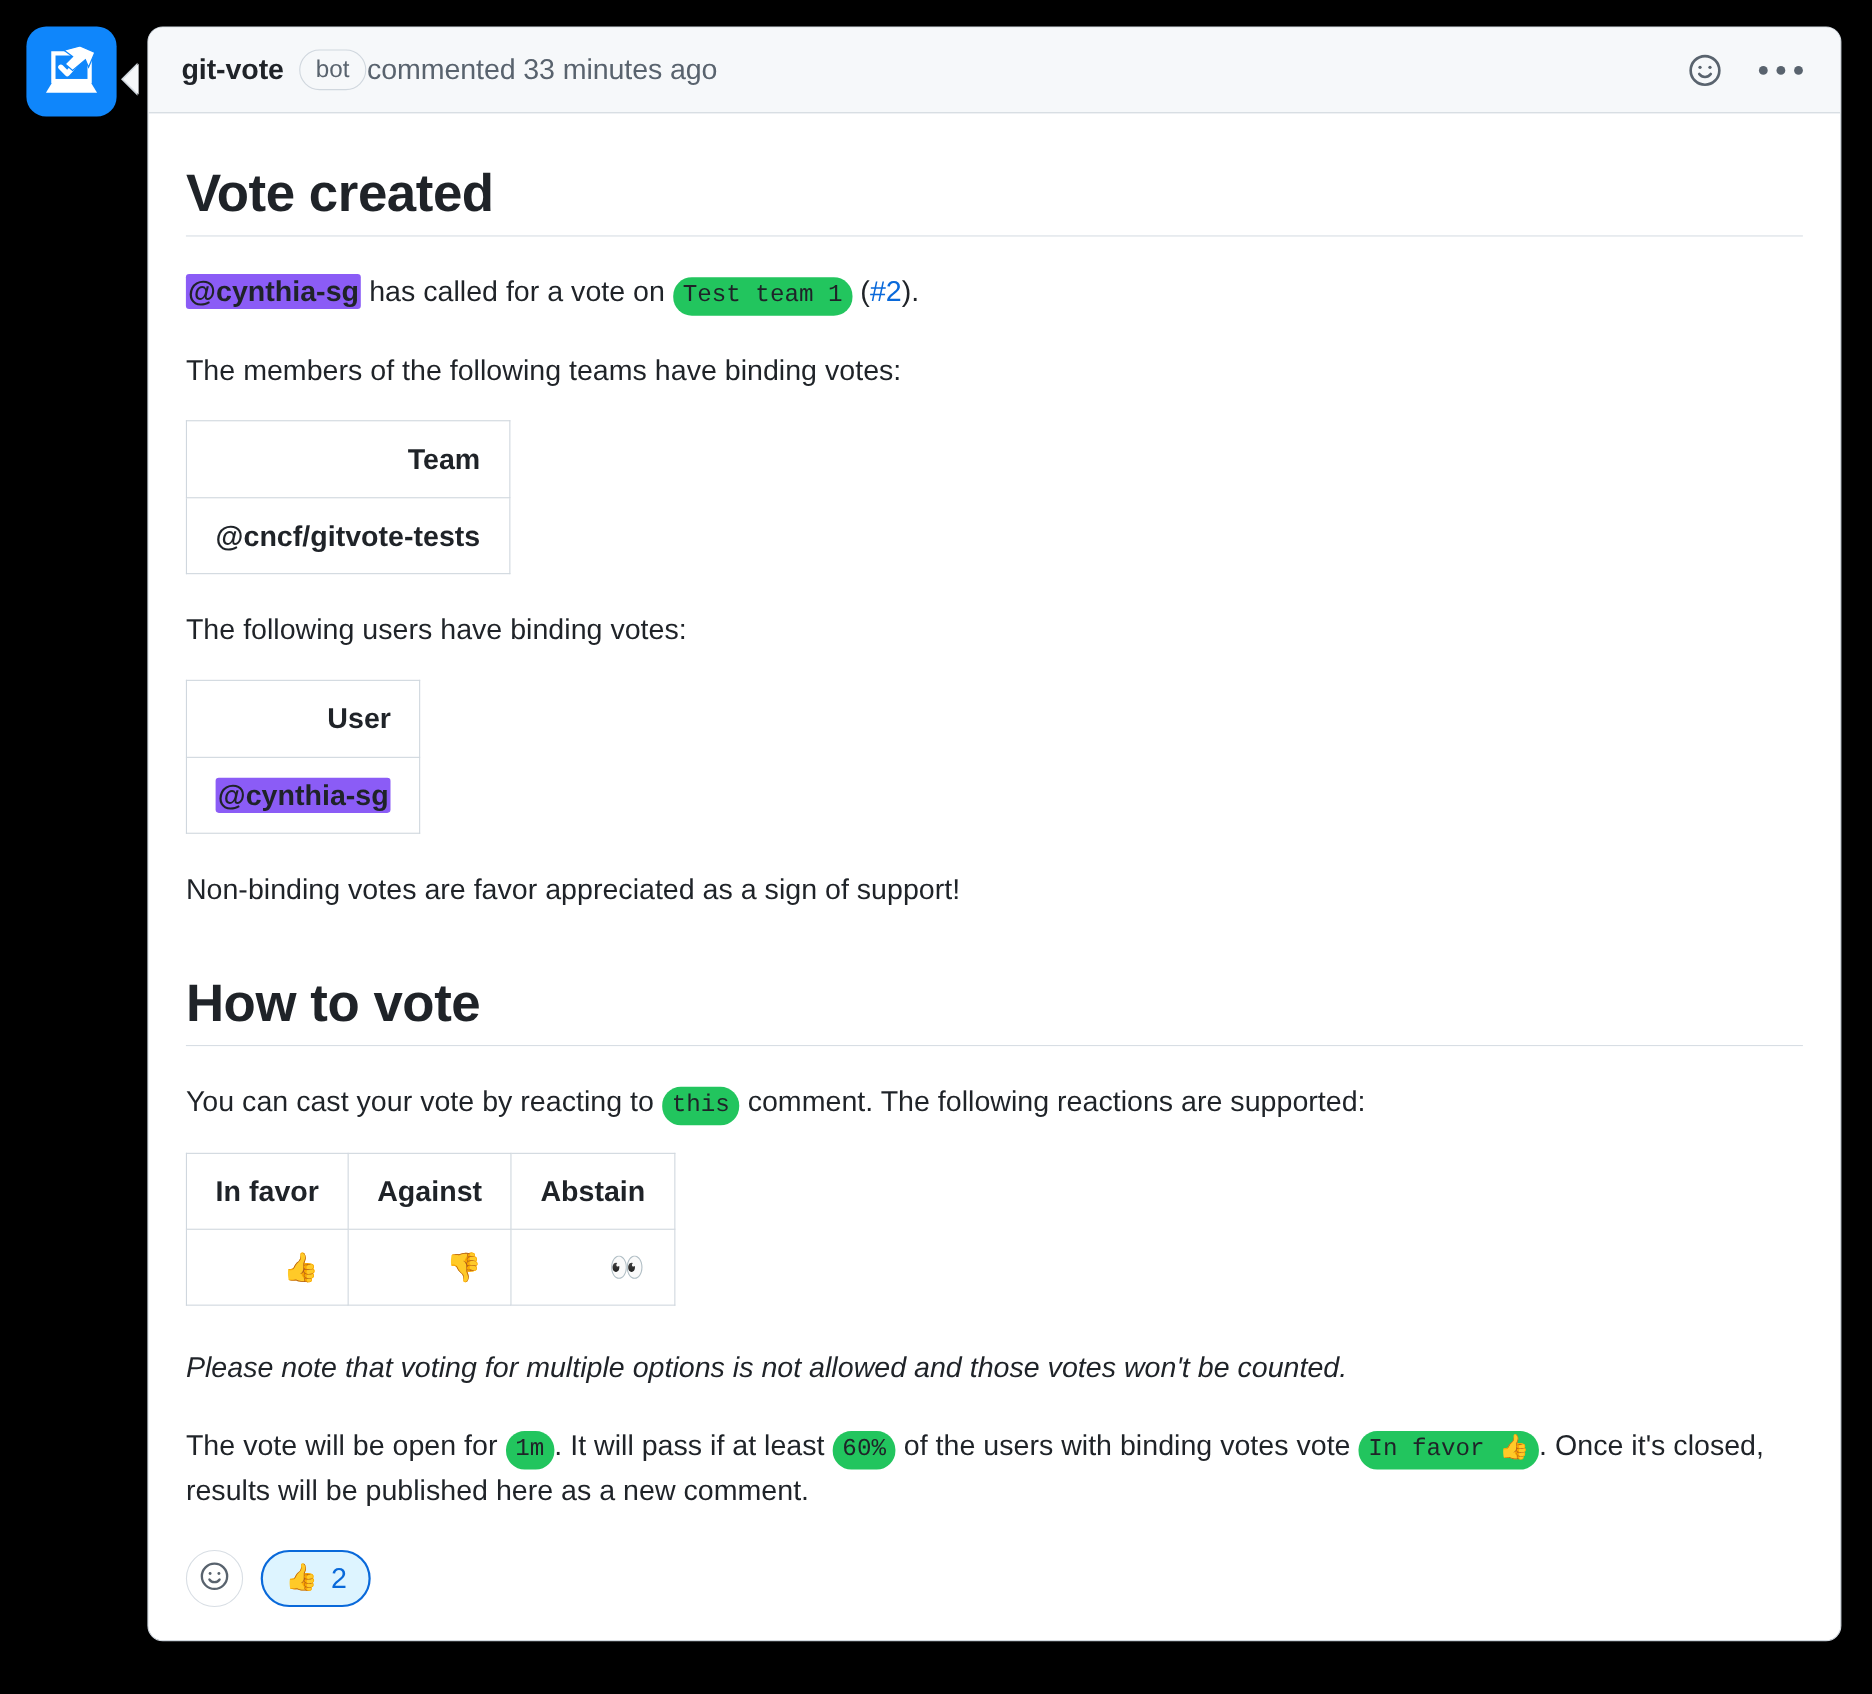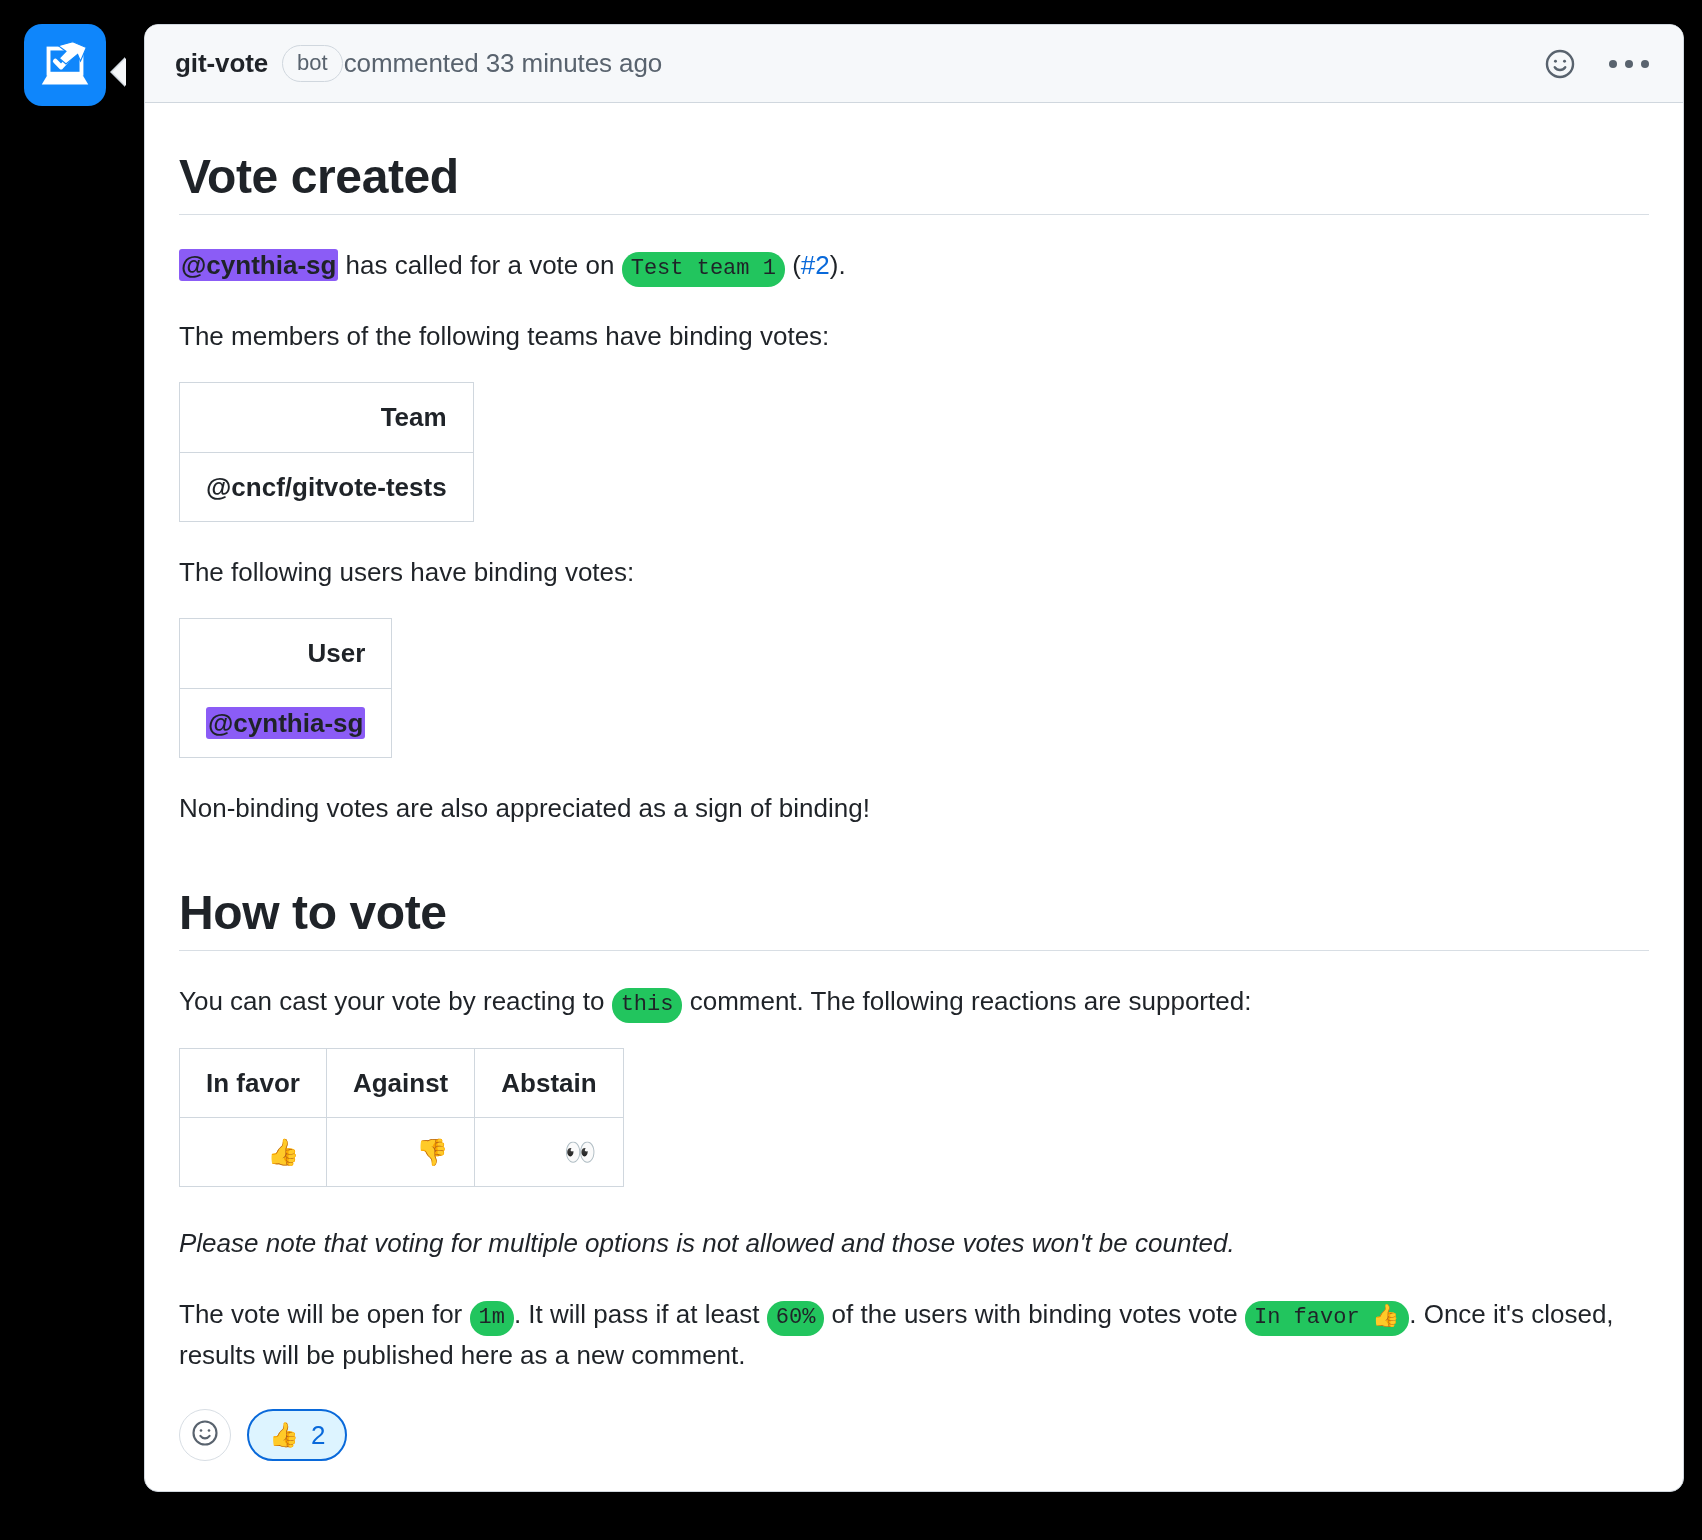--- a/index.html
+++ b/index.html
@@ -28,21 +28,21 @@
     background: #0f86fb;
     display: flex;
     align-items: center;
     justify-content: center;
   }
   .avatar svg { width: 62px; height: 62px; display: block; }
 
   
   .comment {
     position: absolute;
-    left: 144px; top: 24px;
+    left: 134px; top: 24px;
     width: 1540px;
     height: 1468px;
     background: #ffffff;
     border: 1px solid #d0d7de;
     border-radius: 14px;
     overflow: hidden;
   }
 
   
   .pointer {
@@ -278,21 +278,21 @@
             <th>User</th>
           </tr>
         </thead>
         <tbody>
           <tr>
             <td><span class="mention hl">@cynthia-sg</span></td>
           </tr>
         </tbody>
       </table>
 
-      <p class="para">Non-binding votes are also appreciated as a sign of binding!</p>
+      <p class="para">Non-binding votes are favor appreciated as a sign of support!</p>
 
       <h2 class="section second">How to vote</h2>
 
       <p class="para"><span>You can cast your vote by reacting to </span><code class="chip">this</code><span> comment. The following reactions are supported:</span></p>
 
       <table class="md vote-table">
         <thead>
           <tr>
             <th>In favor</th>
             <th>Against</th>

